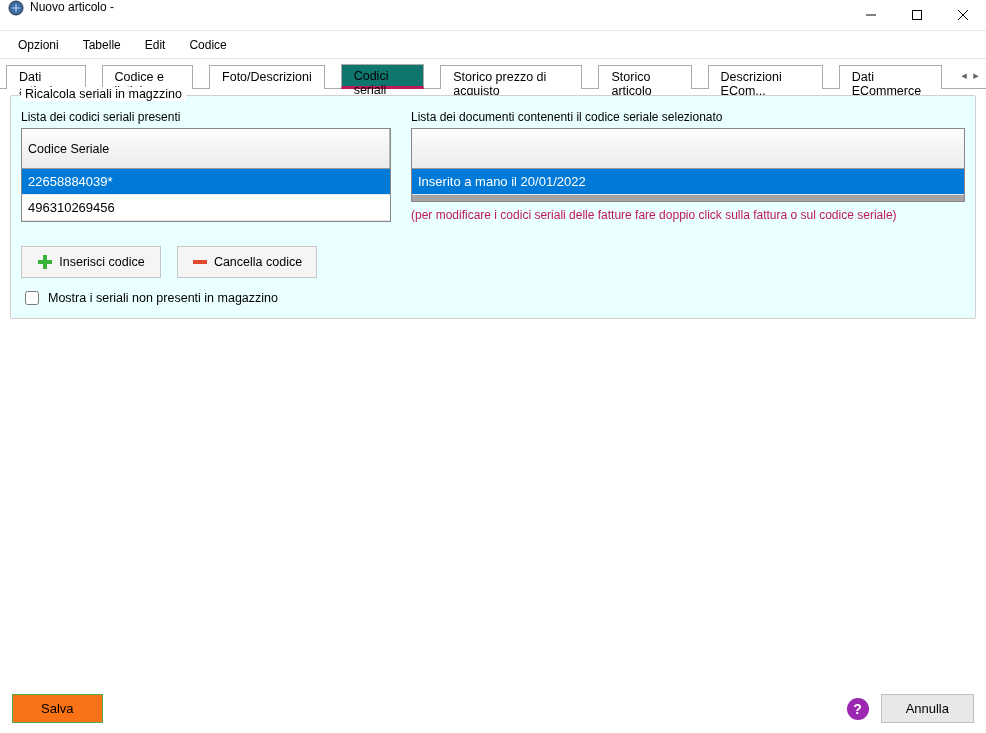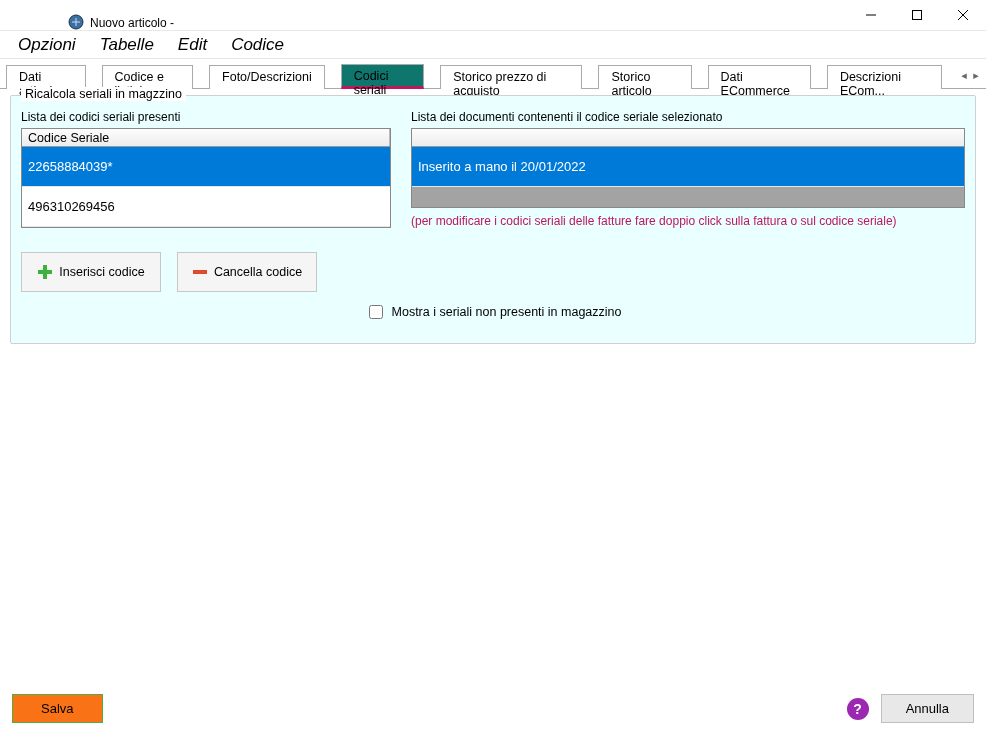--- a/index.html
+++ b/index.html
@@ -1,62 +1,62 @@
 <!DOCTYPE html>
 <html><head>
 <meta charset="utf-8">
 <style>
   * { box-sizing: border-box; font-family: "Segoe UI", Tahoma, sans-serif; }
   body { margin: 0; background: #fff; width: 986px; height: 733px; overflow: hidden; }
   
-  .titlebar { height: 30px; display: flex; align-items: flex-end; padding-left: 24px; background: #fff; margin-left: 44px; }
+  .titlebar { height: 30px; display: flex; align-items: flex-start; padding-left: 8px; background: #fff; }
   .titlebar .appicon { width: 16px; height: 16px; margin-right: 6px; }
   .titlebar .title { font-size: 12px; color: #000; flex: 1; }
   .titlebar .winbtns { display: flex; }
   .titlebar .winbtn { width: 46px; height: 30px; display: flex; align-items: center; justify-content: center; color: #000; }
   .titlebar .winbtn svg { width: 10px; height: 10px; }
   
   .menubar { height: 28px; display: flex; align-items: center; padding: 0 6px; border-top: 1px solid #e8e8e8; }
-  .menubar .menuitem { padding: 4px 12px; font-size: 17px; color: #000; font-style: italic; }
+  .menubar .menuitem { padding: 4px 12px; font-size: 12px; color: #000; }
   
   .content { border-top: 1px solid #e5e5e5; padding: 0; }
   
   .tabstrip { display: flex; align-items: stretch; height: 26px; border-bottom: 1px solid #aaa; padding-left: 6px; position: relative; margin-top: 4px; }
   .tab { padding: 4px 12px; font-size: 12.5px; color: #000; border: 1px solid #aaa; border-bottom: none; background: #fff; margin-right: 16px; position: relative; top: 1px; }
   .tab.active { background: #0f766e; border-bottom: 3px solid #be185d; z-index: 2; }
   .tab:not(.active) { background: #fff; top: 2px; height: 24px; }
   .tabnav { margin-left: auto; display: flex; align-items: center; padding-right: 4px; }
   .tabnav span { width: 12px; font-size: 11px; color: #666; text-align: center; }
   
   .panel { padding: 6px 10px 10px 10px; }
   
-  .groupbox { border: 1px solid #d0d0d0; border-radius: 2px; background: #eaffff; position: relative; padding: 14px 10px 21px 10px; }
+  .groupbox { border: 1px solid #d0d0d0; border-radius: 2px; background: #eaffff; position: relative; padding: 14px 10px 10px 10px; }
   .groupbox-title { position: absolute; top: -9px; left: 10px; background: #fff; padding: 0 4px; font-size: 12.5px; color: #000; }
   
   .twocol { display: flex; gap: 20px; }
   .col { flex: 1; display: flex; flex-direction: column; }
   .col.col-left { flex: 0 0 370px; }
   .col-label { font-size: 12px; color: #000; margin-bottom: 4px; }
   
   .grid { flex: 1; background: #a3a3a3; border: 1px solid #888; height: 440px; overflow: hidden; }
-  .grid-header { background: linear-gradient(#fdfdfd,#ececec); border-bottom: 1px solid #999; height: 18px; display: flex; align-items: flex-start; }
+  .grid-header { background: linear-gradient(#fdfdfd,#ececec); border-bottom: 1px solid #999; height: 40px; display: flex; align-items: flex-start; }
   .grid-header .col-h { padding: 0 6px; font-size: 12.5px; color: #000; border-right: 1px solid #bbb; height: 100%; display: flex; align-items: center; flex: 1; }
   .grid-body {}
-  .grid-row { height: 40px; display: flex; align-items: center; padding: 0 6px; font-size: 13px; background: #fff; border-bottom: 1px solid #e6e6e6; }
+  .grid-row { height: 26px; display: flex; align-items: center; padding: 0 6px; font-size: 13px; background: #fff; border-bottom: 1px solid #e6e6e6; }
   .grid-row.selected { background: #007ad9; color: #fff; }
   
   .grid-right .grid-header .col-h { border-right: none; }
   
   .hint { font-size: 12px; color: #be185d; margin-top: 6px; }
   
   .btnrow { display: flex; gap: 16px; margin-top: 24px; }
-  .toolbtn { display: inline-flex; align-items: center; gap: 6px; height: 40px; padding: 0 12px; background: #f5f5f5; border: 1px solid #c7c7c7; font-size: 12.5px; color: #000; min-width: 140px; justify-content: center; }
+  .toolbtn { display: inline-flex; align-items: center; gap: 6px; height: 32px; padding: 0 12px; background: #f5f5f5; border: 1px solid #c7c7c7; font-size: 12.5px; color: #000; min-width: 140px; justify-content: center; }
   .toolbtn .ico { width: 16px; height: 16px; display: inline-flex; align-items: center; justify-content: center; }
   
-  .checkrow { display: flex; justify-content: center; align-items: center; margin-top: 10px; gap: 6px; font-size: 12.5px; }
+  .checkrow { display: flex; justify-content: flex-start; align-items: center; margin-top: 10px; gap: 6px; font-size: 12.5px; }
   .checkrow input { width: 14px; height: 14px; }
   
   .footer { position: absolute; bottom: 0; left: 0; right: 0; padding: 10px 12px; display: flex; align-items: center; background: #fff; gap: 12px; }
   .spacer { flex: 1; }
   .btn-salva { background: #f97316; border: 1px solid #4cae45; padding: 6px 28px; font-size: 13px; color: #000; }
   .btn-annulla { background: #e8e8e8; border: 1px solid #bfbfbf; padding: 6px 24px; font-size: 13px; color: #000; }
   .help-badge { width: 22px; height: 22px; border-radius: 11px; background: #9c27b0; color: #fff; display: flex; align-items: center; justify-content: center; font-weight: bold; font-size: 14px; }
 </style>
 </head>
 <body>
@@ -98,22 +98,22 @@
 
 <div class="content">
 
   <div class="tabstrip">
     <div class="tab">Dati articolo</div>
     <div class="tab">Codice e listini</div>
     <div class="tab">Foto/Descrizioni</div>
     <div class="tab active">Codici seriali</div>
     <div class="tab">Storico prezzo di acquisto</div>
     <div class="tab">Storico articolo</div>
+    <div class="tab">Descrizioni  ECom...</div>
     <div class="tab">Dati ECommerce</div>
-    <div class="tab">Descrizioni  ECom...</div>
     <div class="tabnav">
       <span>◂</span>
       <span>▸</span>
     </div>
   </div>
 
   <div class="panel">
     <div class="groupbox">
       <div class="groupbox-title">Ricalcola seriali in magzzino</div>
 

